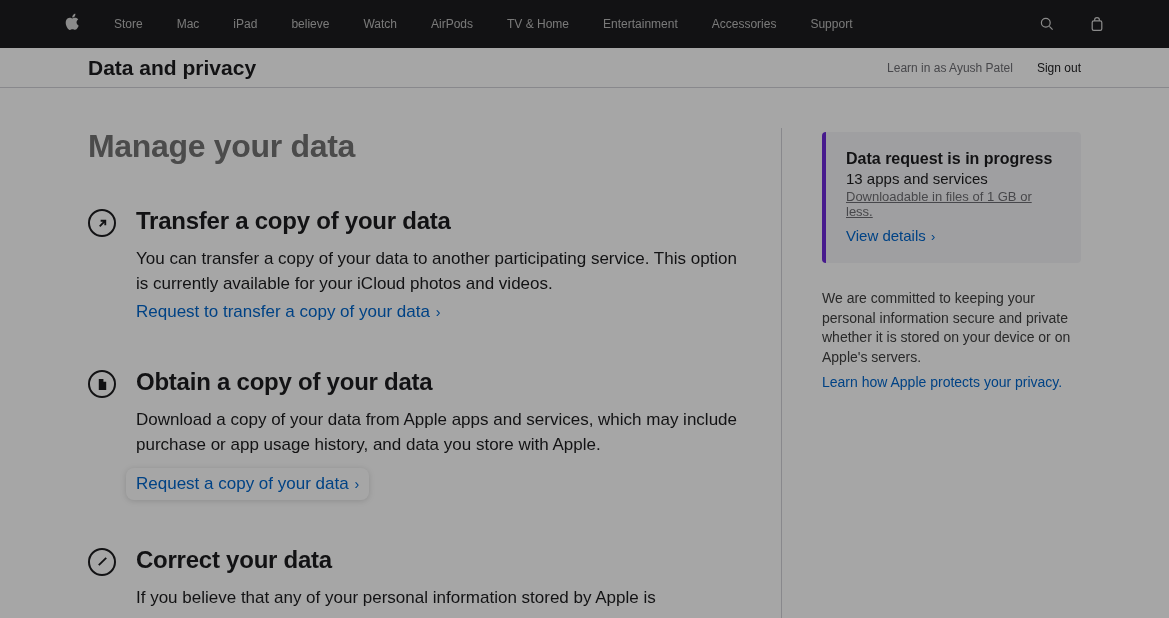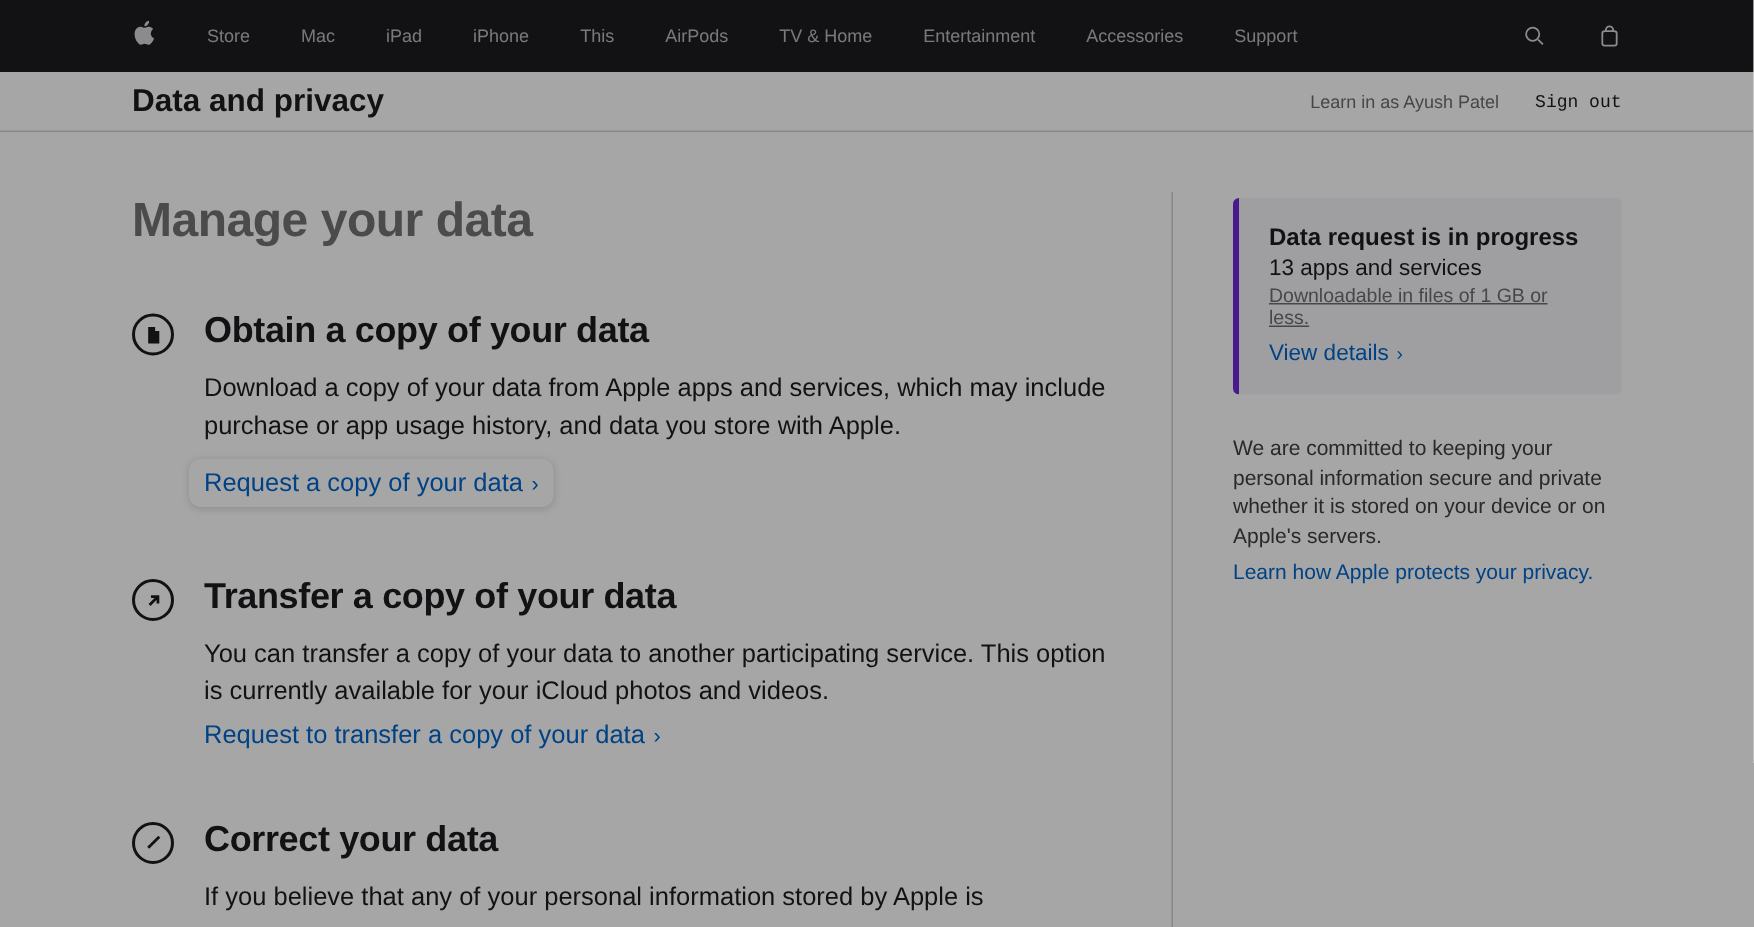--- a/index.html
+++ b/index.html
@@ -16,21 +16,21 @@
       inset: 0;
       background: rgba(0,0,0,0.35);
       pointer-events: none;
       z-index: 100;
     }
     .global-nav {
       background: #1d1d1f;
       height: 48px;
       display: flex;
       align-items: center;
-      padding: 0 88px;
+      padding: 0 64px;
       gap: 34px;
       position: relative;
       z-index: 1;
     }
     .global-nav .apple-logo svg { fill: #d6d6d6; width: 16px; height: 18px; }
     .global-nav .nav-link {
       color: #d6d6d6;
       font-size: 12px;
       text-decoration: none;
       opacity: 0.85;
@@ -50,21 +50,21 @@
       z-index: 1;
       justify-content: space-between;
     }
     .subheader .title {
       font-size: 21px;
       font-weight: 600;
       color: #1d1d1f;
     }
     .subheader .sp { flex: 1; }
     .subheader .signed { font-size: 12px; color: #6e6e73; margin-right: 24px; }
-    .subheader .signout { font-size: 12px; color: #1d1d1f; cursor: pointer; font-family: Liberation Mono, monospace; }
+    .subheader .signout { font-size: 12px; color: #1d1d1f; cursor: pointer; }
     .content {
       display: flex;
       padding: 40px 88px 0 88px;
       gap: 40px;
       position: relative;
       z-index: 1;
     }
     .main-col { flex: 1; max-width: 660px; }
     .page-title {
       font-size: 32px;
@@ -147,22 +147,22 @@
 
 <nav class="global-nav">
   <a class="apple-logo">
     <svg viewBox="0 0 14 18">
         <path d="M11.5 9.5c0-2 1.6-3 1.7-3.1-1-1.4-2.4-1.6-2.9-1.6-1.2-.1-2.4.7-3 .7s-1.6-.7-2.6-.7c-1.3 0-2.6.8-3.3 2-1.4 2.5-.4 6.1 1 8.1.7 1 1.5 2.1 2.5 2s1.4-.7 2.6-.7 1.6.7 2.6.6c1.1 0 1.8-1 2.5-2 .8-1.1 1.1-2.2 1.1-2.3 0 0-2.2-.8-2.2-3.3zM9.6 3.4c.6-.7.9-1.6.8-2.6-.8 0-1.8.5-2.3 1.2-.5.6-1 1.6-.8 2.5.9.1 1.8-.4 2.3-1.1z"></path>
       </svg>
   </a>
   <a class="nav-link">Store</a>
   <a class="nav-link">Mac</a>
   <a class="nav-link">iPad</a>
-  <a class="nav-link">iPhone</a>
-  <a class="nav-link">This</a>
+  <a class="nav-link">believe</a>
+  <a class="nav-link">Watch</a>
   <a class="nav-link">AirPods</a>
   <a class="nav-link">TV &amp; Home</a>
   <a class="nav-link">Entertainment</a>
   <a class="nav-link">Accessories</a>
   <a class="nav-link">Support</a>
   <span class="spacer"></span>
   <a class="icon-btn">
     <svg viewBox="0 0 20 20">
         <circle cx="8.5" cy="8.5" r="5.5"></circle>
         <line x1="13" y1="13" x2="17" y2="17"></line>
@@ -181,48 +181,48 @@
   <span class="sp"></span>
   <span class="signed">Learn in as Ayush Patel</span>
   <a class="signout">Sign out</a>
 </div>
 
 <div class="content">
   <div class="main-col">
     <h1 class="page-title">Manage your data</h1>
 
     <div class="section">
+      <div class="icon arrow">
+        <svg viewBox="0 0 14 14">
+            <path d="M4 10 L10 4 M5 4 H10 V9"></path>
+          </svg>
+      </div>
+      <div class="section-body">
+        <h2>Transfer a copy of your data</h2>
+        <p>You can transfer a copy of your data to another participating service. This option is currently available for your iCloud photos and videos.</p>
+        <a class="link"><span>Request to transfer a copy of your data</span> <span class="chev">›</span></a>
+      </div>
+    </div>
+
+    <div class="section">
       <div class="icon">
         <svg viewBox="0 0 14 14">
             <path d="M3 1h5l3 3v9H3z M8 1v3h3"></path>
           </svg>
       </div>
       <div class="section-body">
         <h2>Obtain a copy of your data</h2>
         <p>Download a copy of your data from Apple apps and services, which may include purchase or app usage history, and data you store with Apple.</p>
         <span class="highlight">
           <a class="link"><span>Request a copy of your data</span> <span class="chev">›</span></a>
         </span>
       </div>
     </div>
 
     <div class="section">
-      <div class="icon arrow">
-        <svg viewBox="0 0 14 14">
-            <path d="M4 10 L10 4 M5 4 H10 V9"></path>
-          </svg>
-      </div>
-      <div class="section-body">
-        <h2>Transfer a copy of your data</h2>
-        <p>You can transfer a copy of your data to another participating service. This option is currently available for your iCloud photos and videos.</p>
-        <a class="link"><span>Request to transfer a copy of your data</span> <span class="chev">›</span></a>
-      </div>
-    </div>
-
-    <div class="section">
       <div class="icon pencil">
         <svg viewBox="0 0 14 14">
             <path d="M3 11 L11 3"></path>
           </svg>
       </div>
       <div class="section-body">
         <h2>Correct your data</h2>
         <p>If you believe that any of your personal information stored by Apple is</p>
       </div>
     </div>

